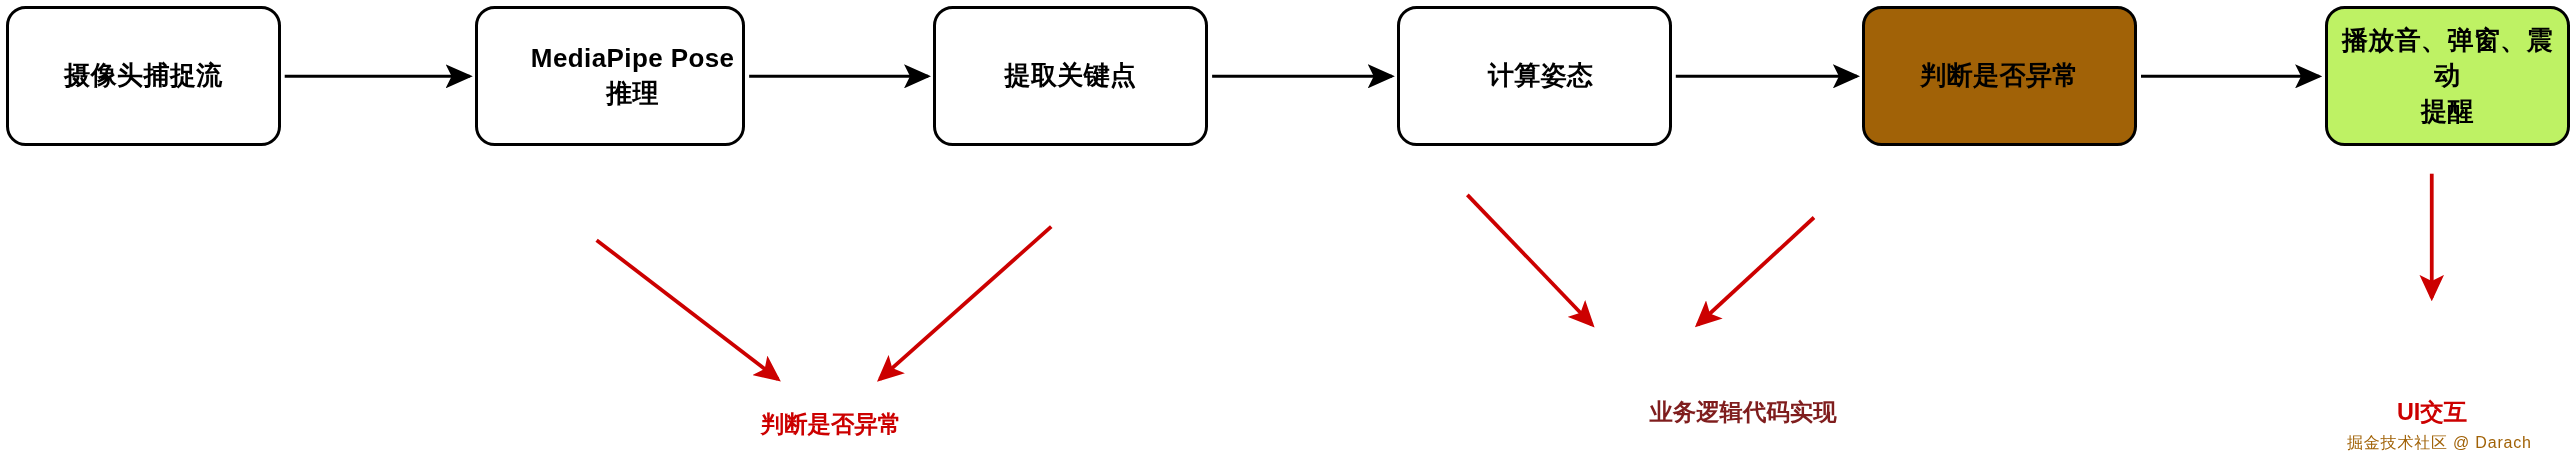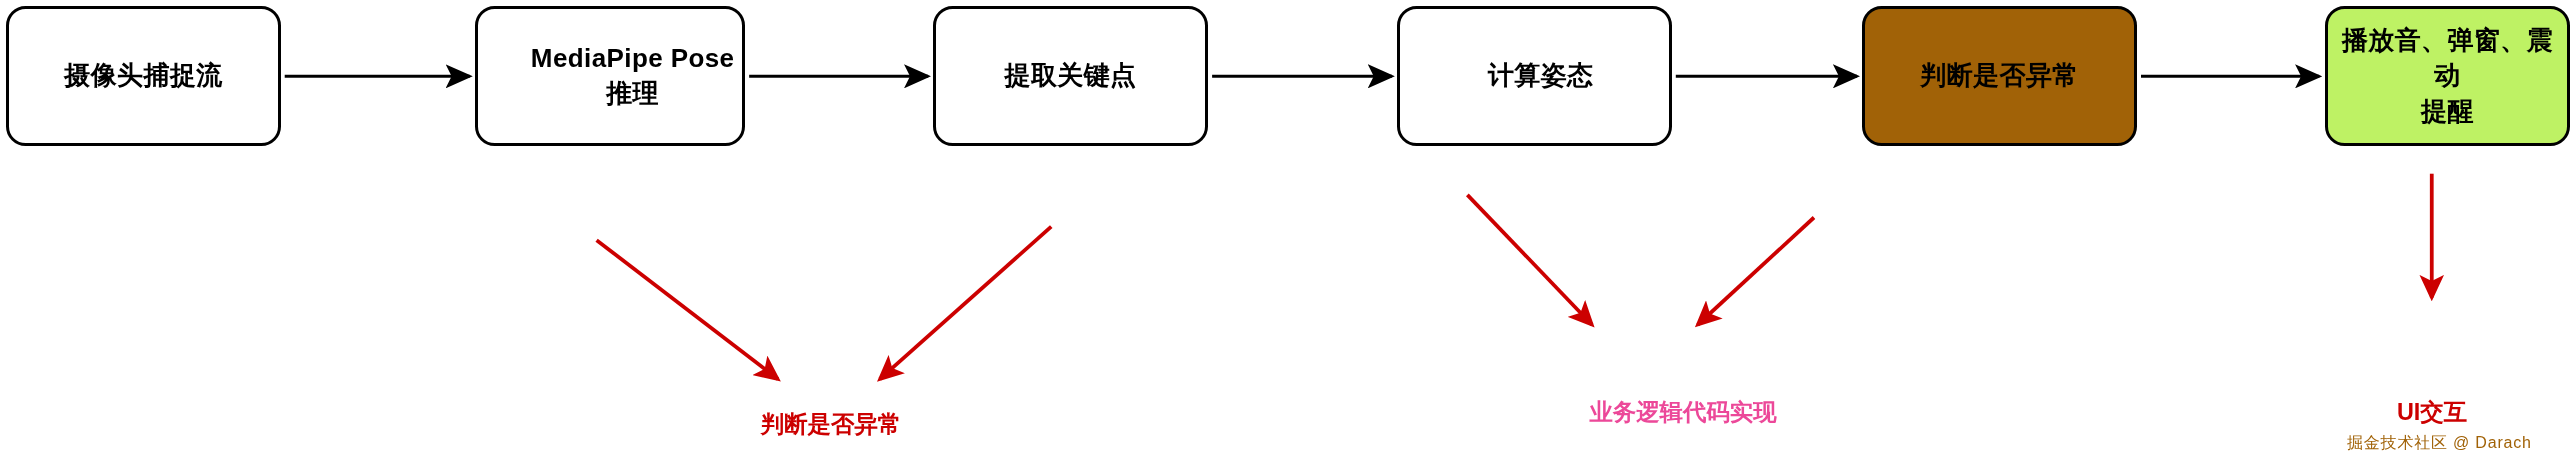--- a/index.html
+++ b/index.html
@@ -109,20 +109,20 @@
       <div class="node" style="left: 1862px; top: 6px; width: 275px; height: 140px; border-color: rgb(0, 0, 0); background: #a16207;">
         <div class="node-label">判断是否异常</div>
       </div>
       <div class="node" style="left: 2325px; top: 6px; width: 245px; height: 140px; border-color: rgb(0, 0, 0); background: #bef264;">
         <div class="node-label">播放音、弹窗、震动
 提醒</div>
       </div>
     </div>
   <div id="annotations-layer">
       <div class="annotation" style="left: 831px; top: 408px; color: rgb(204, 0, 0);">判断是否异常</div>
-      <div class="annotation" style="left: 1683px; top: 396px; color: #ec4899;">业务逻辑代码实现</div>
+      <div class="annotation" style="left: 1743px; top: 396px; color: #7f1d1d;">业务逻辑代码实现</div>
       <div class="annotation" style="left: 2432px; top: 396px; color: rgb(204, 0, 0);">UI交互</div>
     </div>
 
   <div class="watermark" style="left: 2347px; top: 433px; color: #a16207;">掘金技术社区 @ Darach</div>
 
 </div>
 
 
 </body></html>

